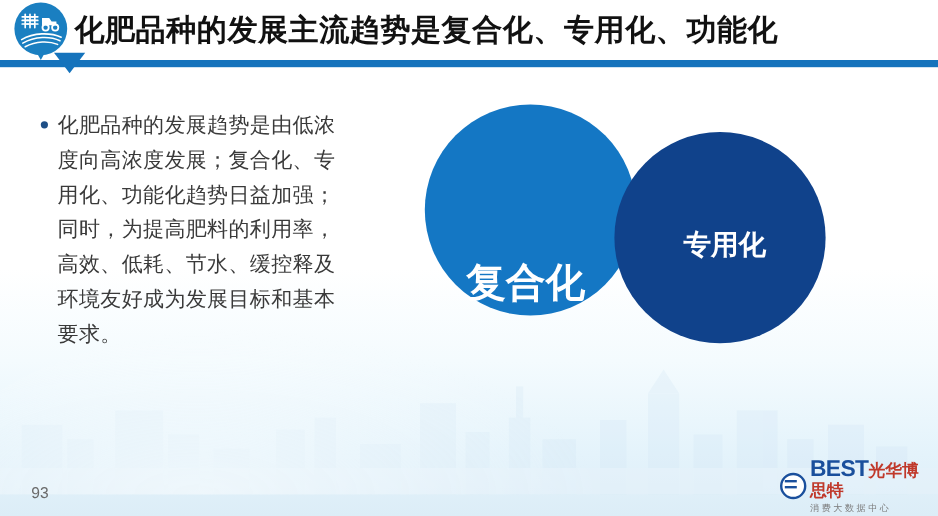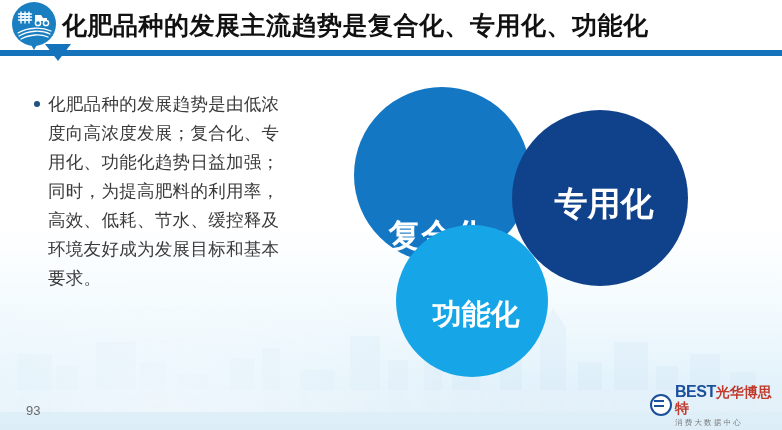--- a/index.html
+++ b/index.html
@@ -66,21 +66,21 @@
     display:flex;align-items:center;justify-content:center;
     color:#ffffff;font-weight:bold;white-space:nowrap;
   }
   .circ-a{ 
     left:24px;top:12px;width:176px;height:176px;background:#1477c4;
     font-size:33px;z-index:1;align-items:flex-end;
   }
   .circ-a .lbl{transform:translate(-4px,-4px);}
   .circ-b{ 
     left:182px;top:35px;width:176px;height:176px;background:#10428b;
-    font-size:33px;z-index:2;
+    font-size:23px;z-index:2;
   }
   .circ-b .lbl{transform:translate(4px,6px);}
   .circ-c{ 
     left:66px;top:150px;width:152px;height:152px;background:#16a6e8;
     font-size:29px;z-index:3;
   }
   .circ-c .lbl{transform:translate(4px,14px);}
 
   
   .page-num{
@@ -93,21 +93,21 @@
   .brand-mark{
     flex:0 0 auto;width:18px;height:18px;border-radius:50%;
     border:2px solid #1a4f9c;margin-right:3px;position:relative;background:#fff;
   }
   .brand-mark::before,.brand-mark::after{
     content:"";position:absolute;left:2px;width:10px;height:2px;background:#1a4f9c;
   }
   .brand-mark::before{top:4px;}
   .brand-mark::after{top:9px;}
   .brand-txt{flex:1 1 auto;line-height:1;}
-  .brand-en{font-size:16px;font-weight:bold;color:#1a4f9c;letter-spacing:-.5px;}
+  .brand-en{font-size:19px;font-weight:bold;color:#1a4f9c;letter-spacing:-.5px;}
   .brand-cn{font-size:14px;font-weight:bold;color:#c0392b;letter-spacing:0;}
   .brand-sub{
     font-size:7.5px;color:#7a7a7a;letter-spacing:2.2px;margin-top:3px;
   }
 </style>
 </head>
 <body>
 
 <div id="slide">
 
@@ -188,23 +188,20 @@
     </div>
   </div>
 
   <div class="venn">
     <div class="circ circ-a" style="background: rgb(20, 119, 196);">
       <span class="lbl">复合化</span>
     </div>
     <div class="circ circ-b" style="background: rgb(16, 66, 139);">
       <span class="lbl">专用化</span>
     </div>
-    <div class="circ circ-c" style="background: rgb(22, 166, 232);">
-      <span class="lbl">功能化</span>
-    </div>
   </div>
 
   <div class="page-num">93</div>
 
   <div class="brand">
     <div class="brand-mark"></div>
     <div class="brand-txt">
       <div>
         <span class="brand-en">BEST</span><span class="brand-cn">光华博思特</span>
       </div>

